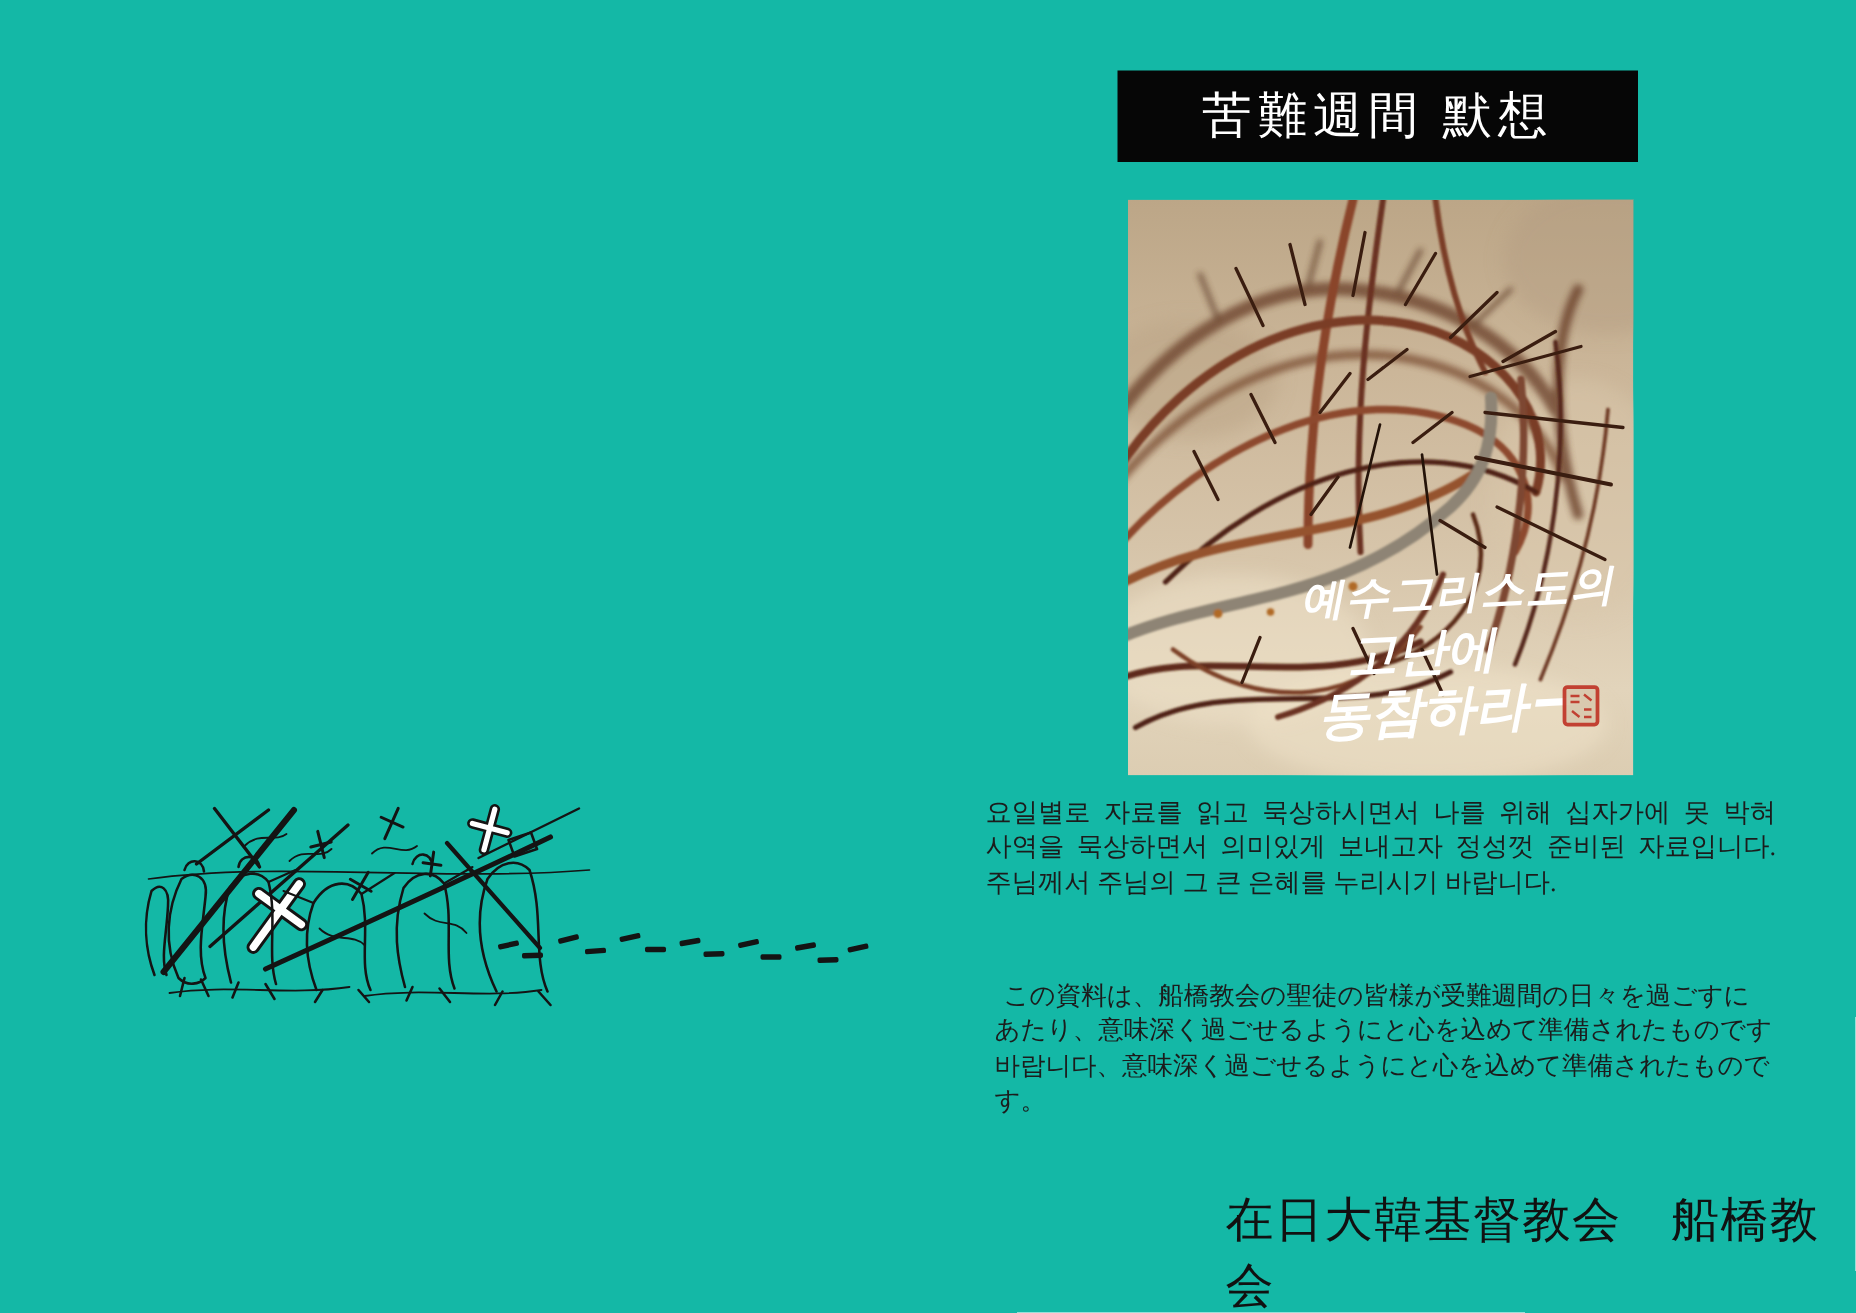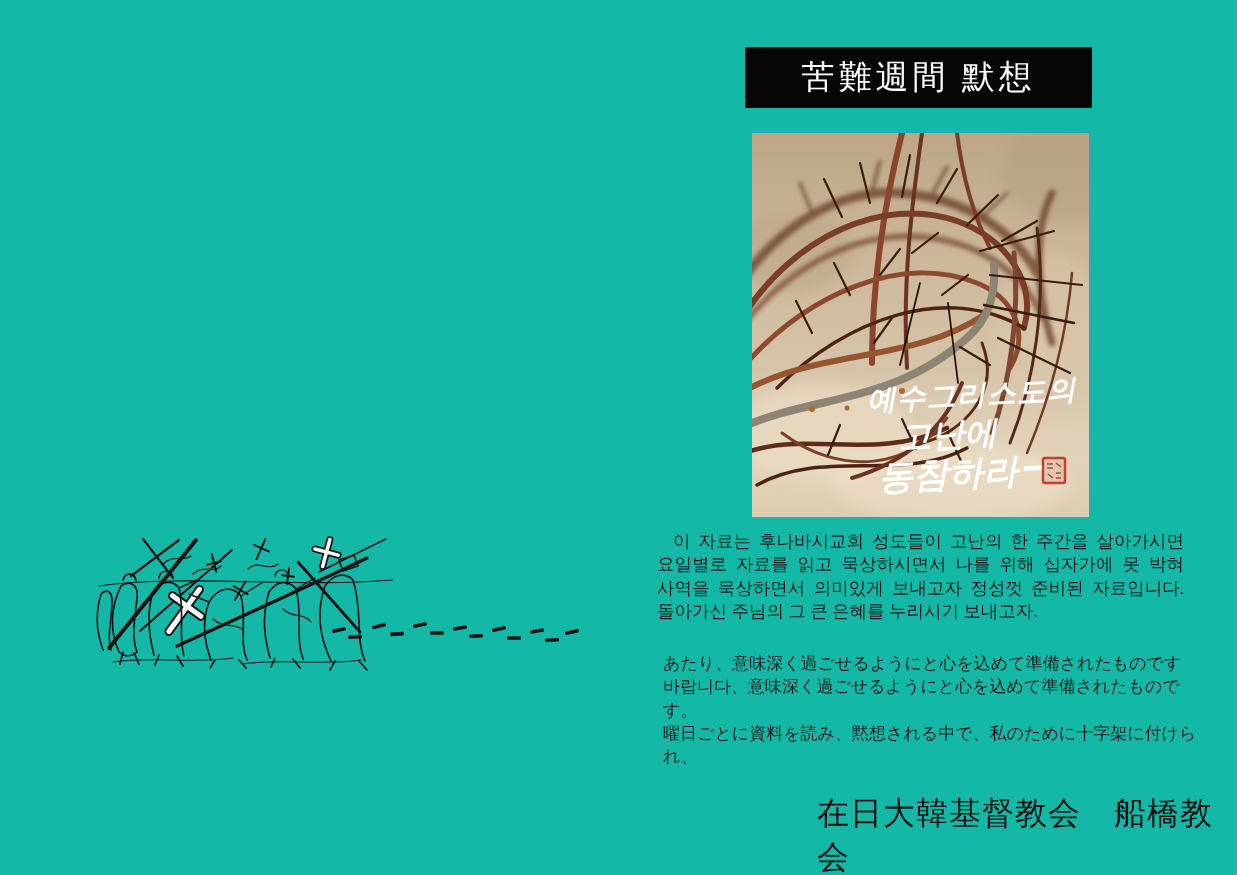--- a/index.html
+++ b/index.html
@@ -213,27 +213,26 @@
       <g transform="translate(459,106) rotate(-2)">
           <rect x="-7" y="-1.8" width="14" height="3.6" rx="1.2"></rect>
         </g>
       <g transform="translate(479,98) rotate(-12)">
           <rect x="-7" y="-1.8" width="14" height="3.6" rx="1.2"></rect>
         </g>
     </g>
   </svg>
 
   <div class="ko">
-    <div class="j ind">이 자료는 후나바시교회 성도들이 고난의 한 주간을 살아가시면</div>
     <div class="j">요일별로 자료를 읽고 묵상하시면서 나를 위해 십자가에 못 박혀</div>
     <div class="j">사역을 묵상하면서 의미있게 보내고자 정성껏 준비된 자료입니다.</div>
-    <div>돌아가신 주님의 그 큰 은혜를 누리시기 보내고자.</div>
+    <div>주님께서 주님의 그 큰 은혜를 누리시기 바랍니다.</div>
   </div>
 
   <div class="ja">
+    <div class="ind">この資料は、船橋教会の聖徒の皆様が受難週間の日々を過ごすに</div>
     <div>あたり、意味深く過ごせるようにと心を込めて準備されたものです</div>
     <div>바랍니다、意味深く過ごせるようにと心を込めて準備されたものです。</div>
-    <div>曜日ごとに資料を読み、黙想される中で、私のために十字架に付けられ、</div>
   </div>
 
   <div class="footer">在日大韓基督教会　船橋教会</div>
 
 </div>
 
 </body></html>

